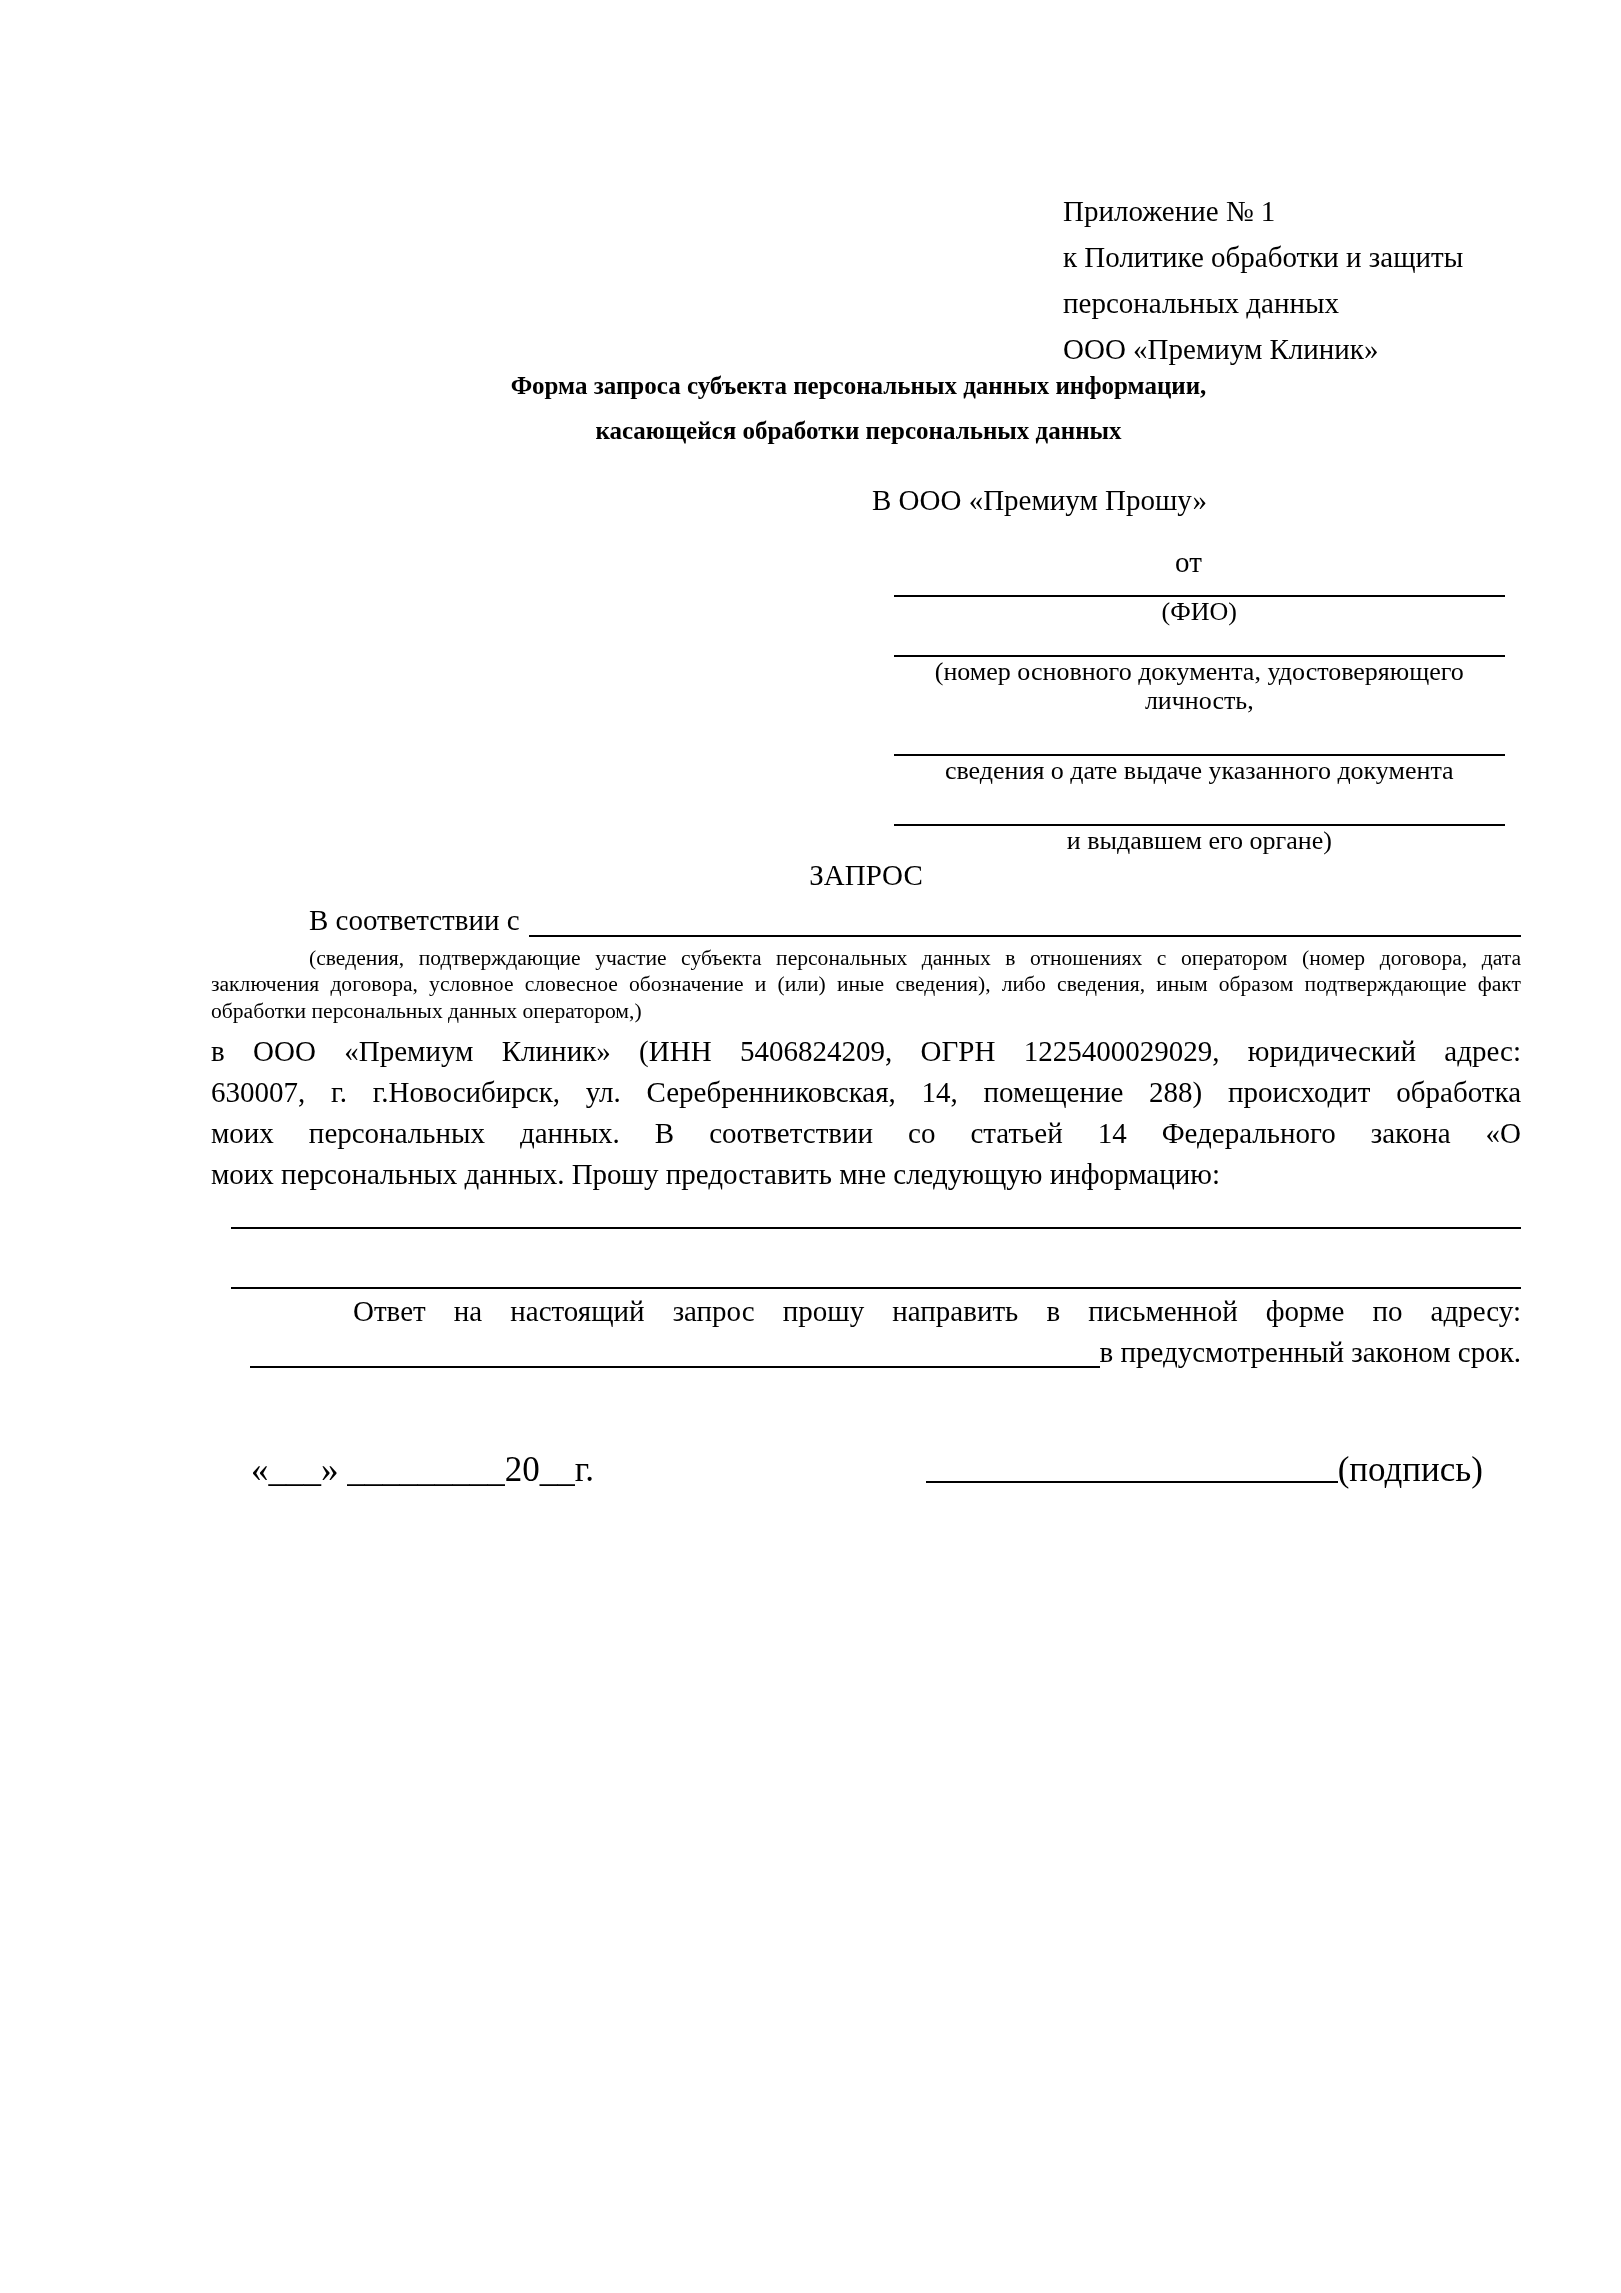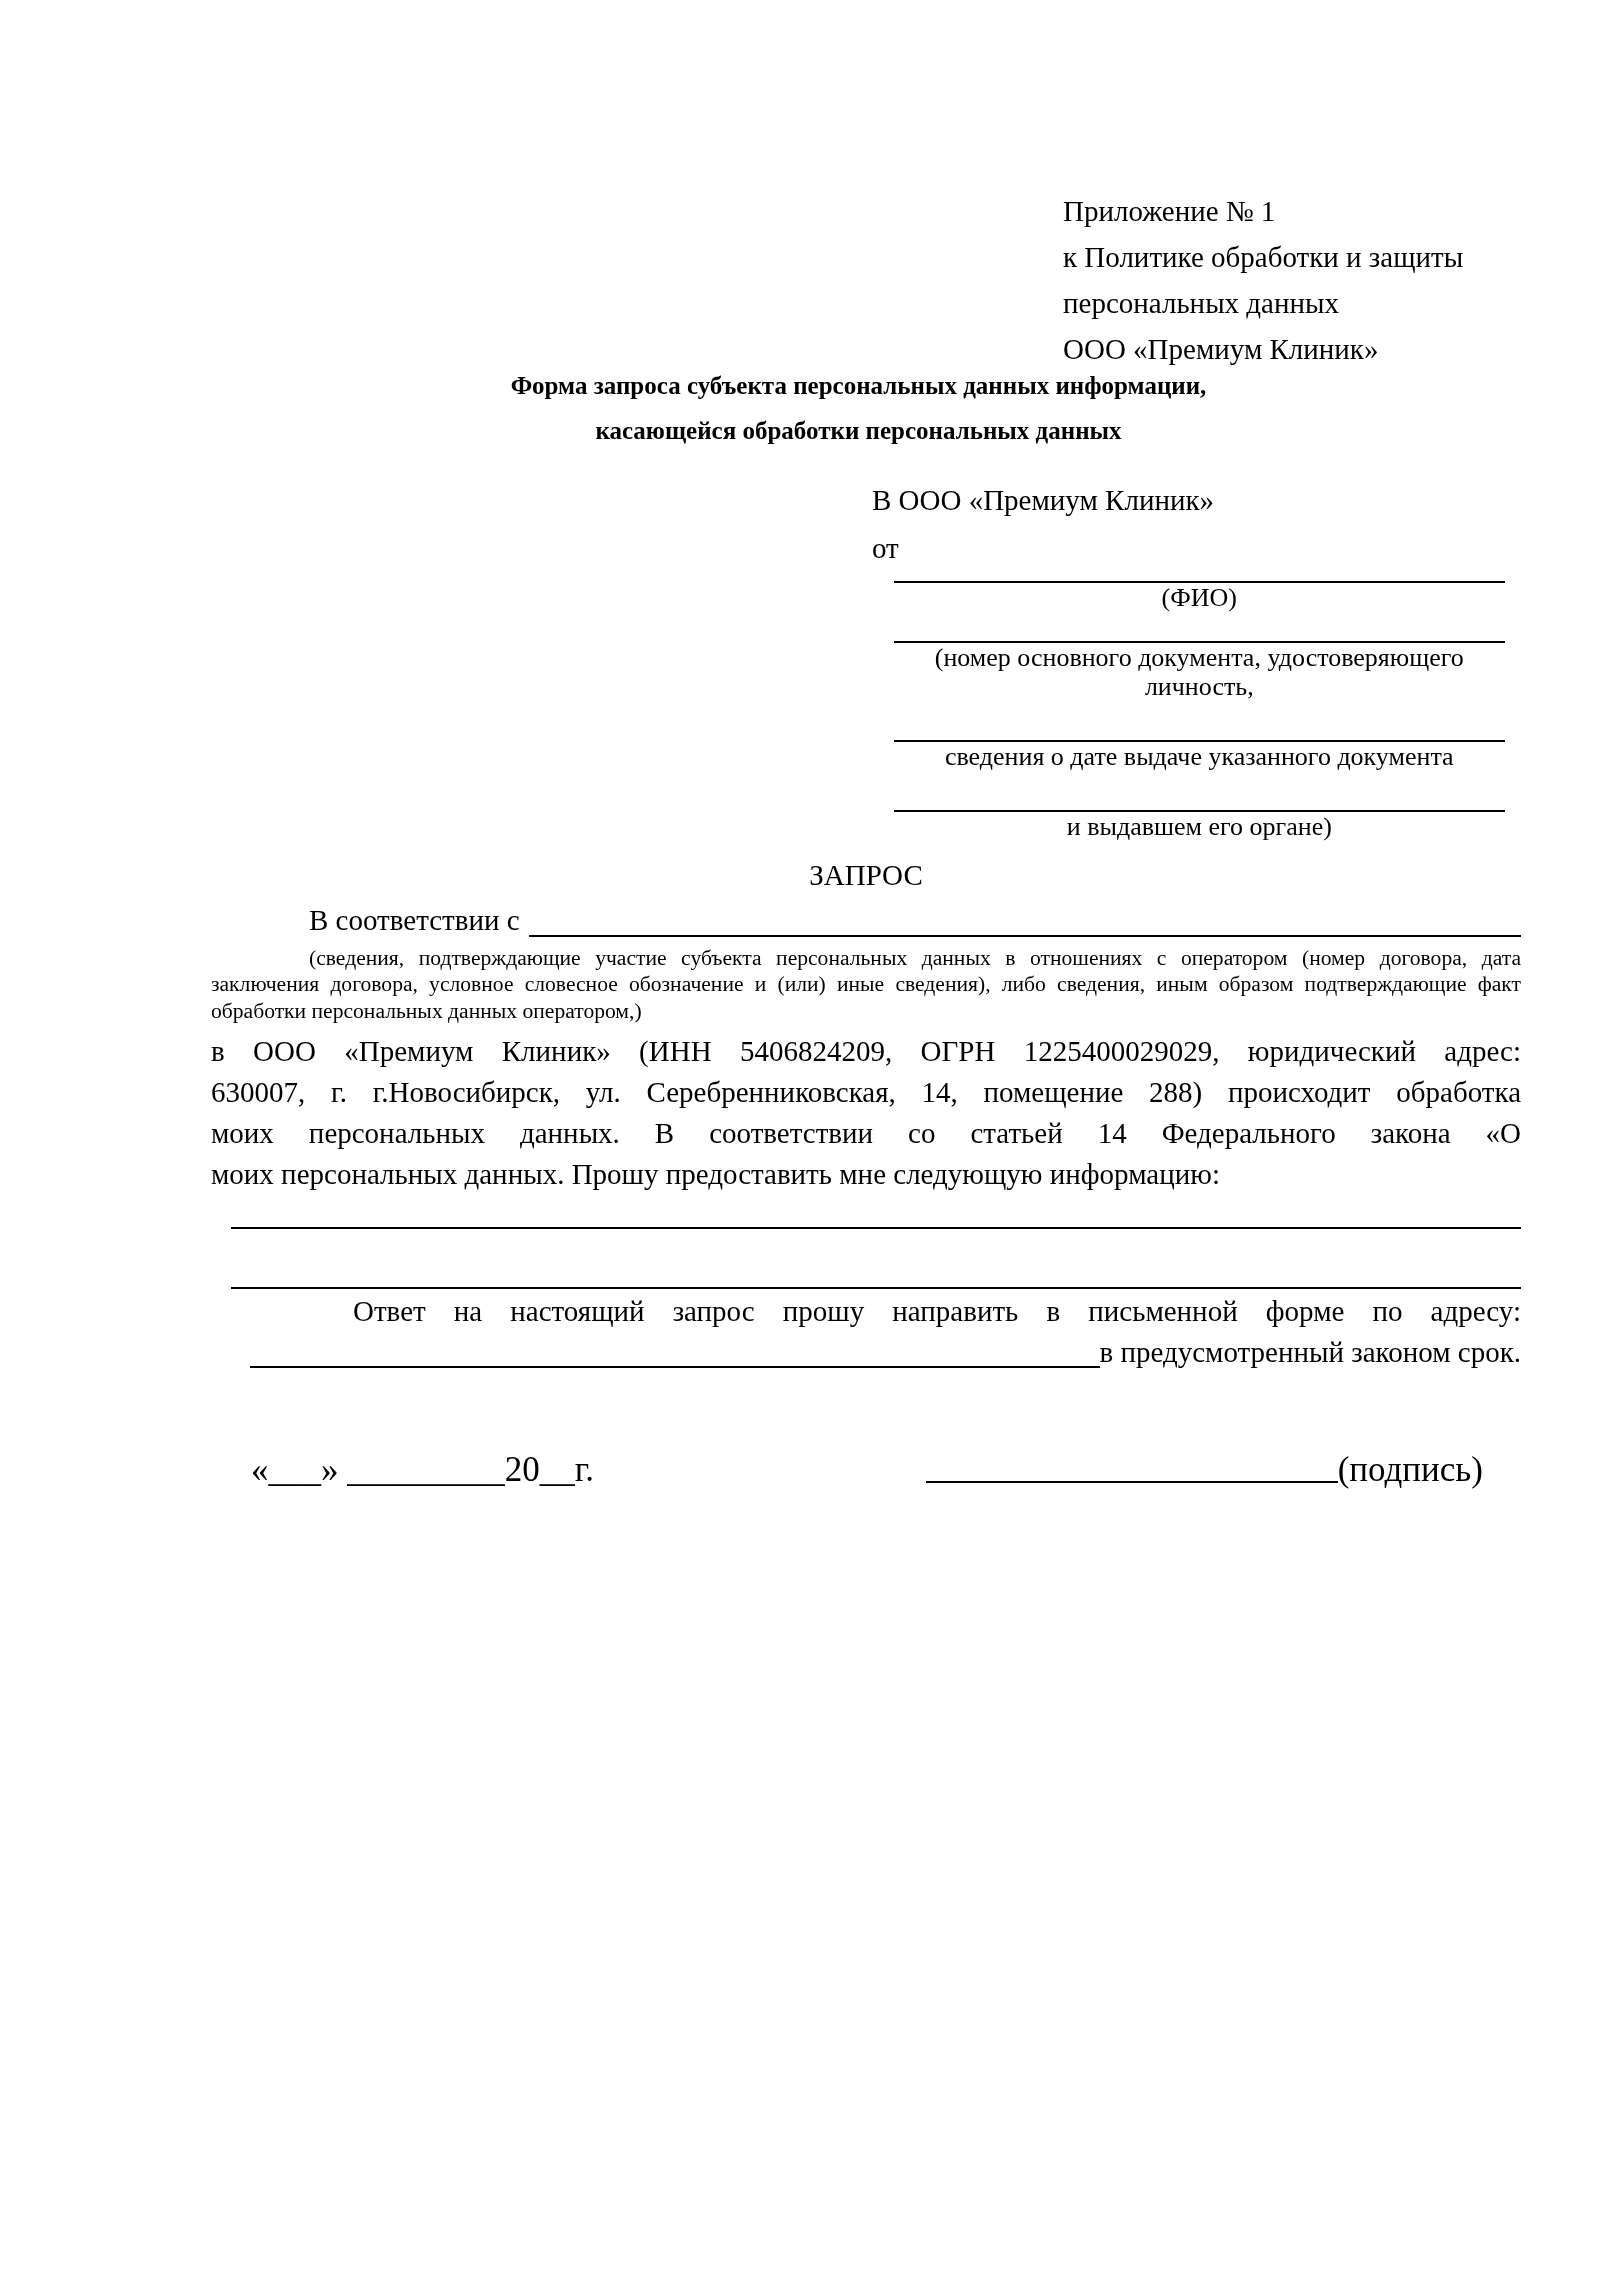--- a/index.html
+++ b/index.html
@@ -38,21 +38,21 @@
 
   
   .addressee {
     position: absolute;
     left: 872px;
     top: 482px;
     width: 633px;
     font-size: 29px;
     line-height: 37px;
   }
-  .addressee .from { margin-top: 11px; }
+  .addressee .from { margin-top: 25px; text-align: center; }
   .field .rule {
     margin-left: 21.6px;
     border-bottom: 2.9px solid #000;
   }
   .field .cap {
     margin-left: 21.6px;
     text-align: center;
     font-size: 26px;
     line-height: 29px;
   }
@@ -155,21 +155,21 @@
     <div>персональных данных</div>
     <div>ООО «Премиум Клиник»</div>
   </div>
 
   <div class="title">
     <div>Форма запроса субъекта персональных данных информации,</div>
     <div>касающейся обработки персональных данных</div>
   </div>
 
   <div class="addressee">
-    <div>В ООО «Премиум Клиник»</div>
+    <div>В ООО «Премиум Прошу»</div>
     <div class="from">от</div>
 
     <div class="field f1">
       <div class="rule"></div>
       <div class="cap">(ФИО)</div>
     </div>
     <div class="field f2">
       <div class="rule"></div>
       <div class="cap">(номер основного документа, удостоверяющего личность,</div>
     </div>

